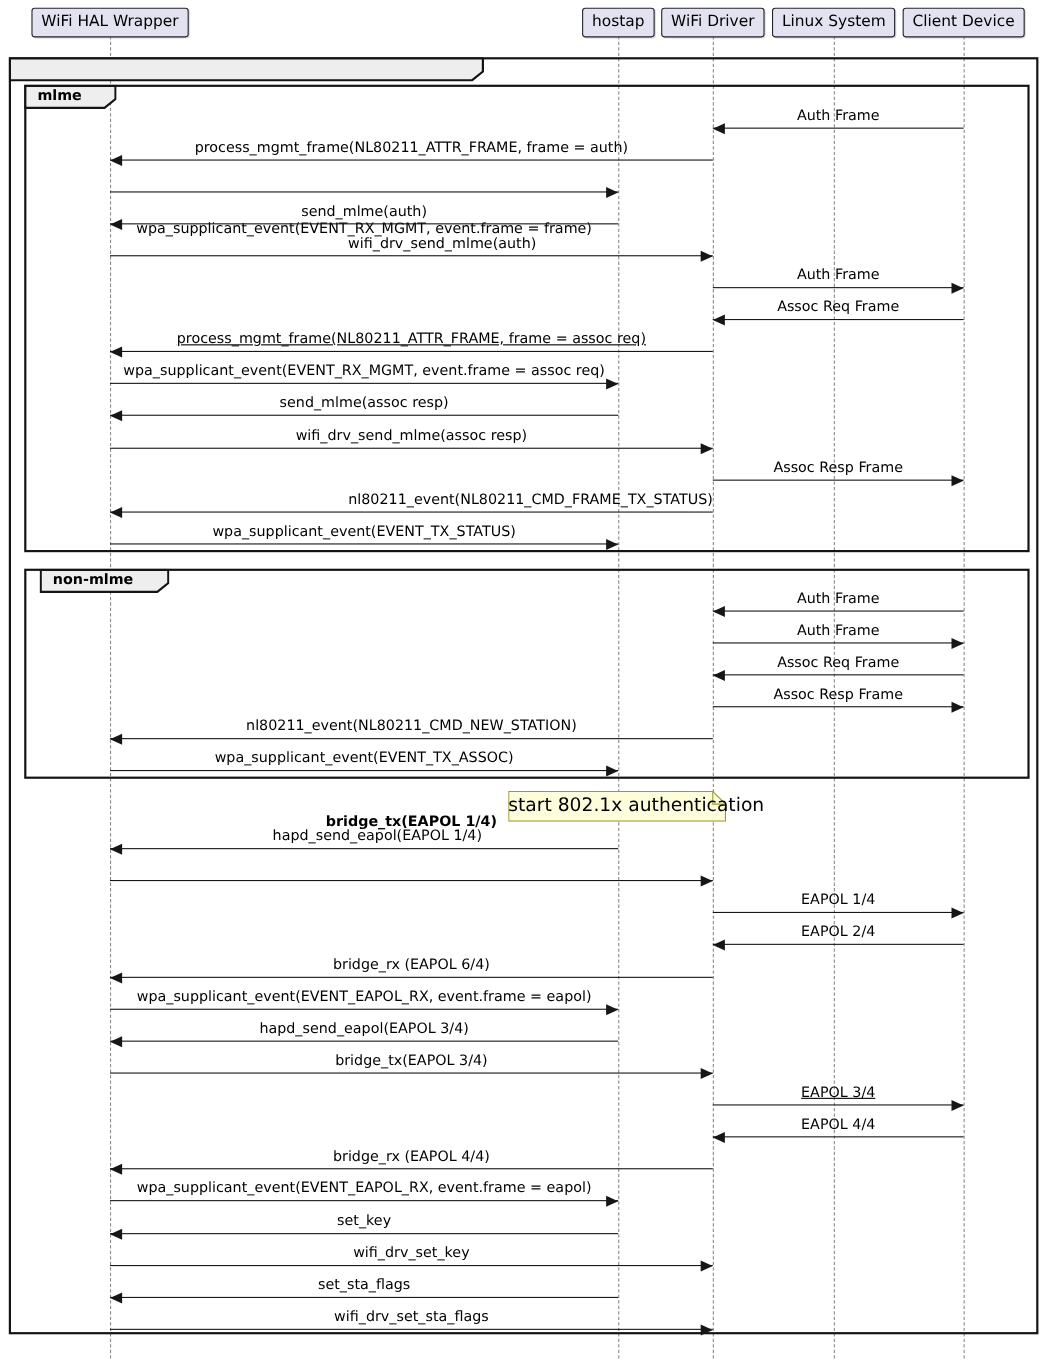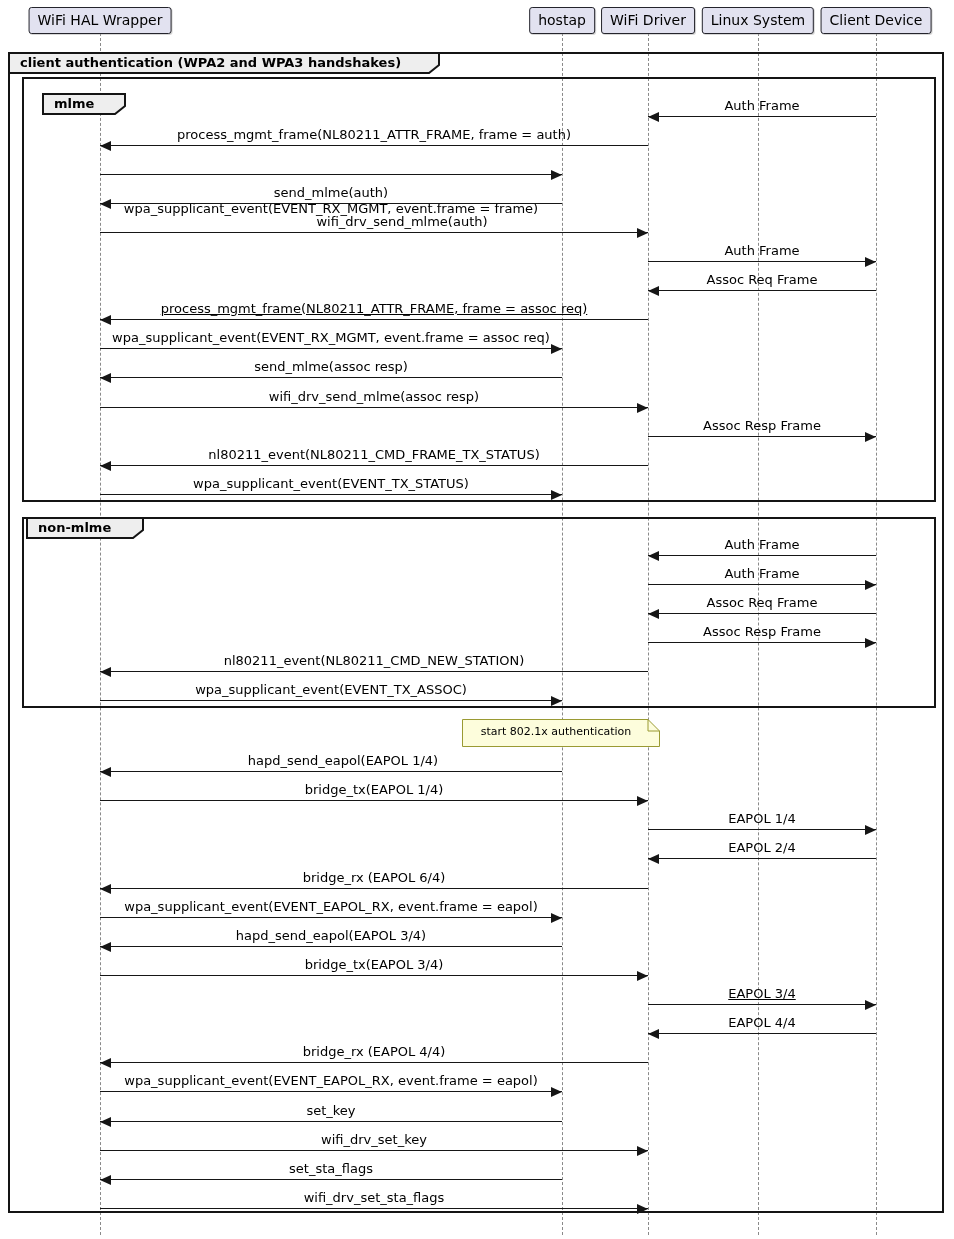--- a/index.html
+++ b/index.html
@@ -24,49 +24,48 @@
   .msg-label {
     position:absolute; font-size:13px; line-height:15px; text-align:center;
     white-space:nowrap;
   }
   .arrowhead { position:absolute; width:0; height:0; border-style:solid; }
   .arrowhead.right { border-width:5px 0 5px 11px; border-color:transparent transparent transparent #161616; }
   .arrowhead.left  { border-width:5px 11px 5px 0; border-color:transparent #161616 transparent transparent; }
   .note { position:absolute; }
   .note .note-label {
     position:absolute; left:0; right:10px; top:5px; text-align:center;
-    font-size:11px; line-height:16px; white-space:nowrap;
+    font-size:17px; line-height:16px; white-space:nowrap;
   }
   svg { display:block; }
 </style>
 </head>
 <body>
 
 <div id="diagram">
     <div class="lifeline" style="left: 99.5px; top: 33px; height: 1202px; z-index: 1;"></div>
     <div class="lifeline" style="left: 561.5px; top: 33px; height: 1202px; z-index: 1;"></div>
     <div class="lifeline" style="left: 647.5px; top: 33px; height: 1202px; z-index: 1;"></div>
     <div class="lifeline" style="left: 757.5px; top: 33px; height: 1202px; z-index: 1;"></div>
     <div class="lifeline" style="left: 875.5px; top: 33px; height: 1202px; z-index: 1;"></div>
     <div class="frame" style="left: 8px; top: 52px; width: 932px; height: 1157px; z-index: 2;"></div>
     <div class="frame-tab" style="left: 8px; top: 52px; width: 432px; height: 22px; z-index: 3;">
       <svg width="432" height="22">
         <path d="M1,21 L1,1 L431,1 L431,13 L421,21 Z" fill="#EEEEEE" stroke="#141414" stroke-width="2"></path>
       </svg>
-      <span class="tab-label">client authentication (WPA2 and WPA3 handshakes)</span>
     </div>
     <div class="frame" style="left: 22px; top: 77px; width: 910px; height: 421px; z-index: 2;"></div>
-    <div class="frame-tab" style="left: 22px; top: 93px; width: 84px; height: 30px; z-index: 3; margin-left: 20px;">
+    <div class="frame-tab" style="left: 22px; top: 77px; width: 84px; height: 30px; z-index: 3;">
       <svg width="84" height="22">
         <path d="M1,21 L1,1 L83,1 L83,13 L73,21 Z" fill="#EEEEEE" stroke="#141414" stroke-width="2"></path>
       </svg>
       <span class="tab-label">mlme</span>
     </div>
     <div class="frame" style="left: 22px; top: 517px; width: 910px; height: 187px; z-index: 2;"></div>
-    <div class="frame-tab" style="left: 26px; top: 517px; width: 118px; height: 38px; z-index: 3;">
+    <div class="frame-tab" style="left: 36px; top: 517px; width: 118px; height: 38px; z-index: 3;">
       <svg width="118" height="22">
         <path d="M1,21 L1,1 L117,1 L117,13 L107,21 Z" fill="#EEEEEE" stroke="#141414" stroke-width="2"></path>
       </svg>
       <span class="tab-label">non-mlme</span>
     </div>
     <div style="position: absolute; left: 0px; top: 0px; z-index: 4;">
       <div class="msg-line" style="left: 648px; top: 116px; width: 228px;"></div>
       <div class="arrowhead left" style="left: 648px; top: 111.7px;"></div>
       <div class="msg-label" style="left: 648px; top: 98px; width: 228px;">Auth Frame</div>
     </div>
@@ -121,21 +120,21 @@
       <div class="msg-label" style="left: 100px; top: 389px; width: 548px;">wifi_drv_send_mlme(assoc resp)</div>
     </div>
     <div style="position: absolute; left: 0px; top: 0px; z-index: 4;">
       <div class="msg-line" style="left: 648px; top: 436px; width: 228px;"></div>
       <div class="arrowhead right" style="left: 865px; top: 431.7px;"></div>
       <div class="msg-label" style="left: 648px; top: 418px; width: 228px;">Assoc Resp Frame</div>
     </div>
     <div style="position: absolute; left: 0px; top: 0px; z-index: 4;">
       <div class="msg-line" style="left: 100px; top: 465px; width: 548px;"></div>
       <div class="arrowhead left" style="left: 100px; top: 460.7px;"></div>
-      <div class="msg-label" style="left: 100px; top: 447px; width: 548px;">nl80211_event(NL80211_CMD_FRAME_TX_STATUS)</div>
+      <div class="msg-label" style="left: 100px; top: 447px; width: 548px; text-align: right;">nl80211_event(NL80211_CMD_FRAME_TX_STATUS)</div>
     </div>
     <div style="position: absolute; left: 0px; top: 0px; z-index: 4;">
       <div class="msg-line" style="left: 100px; top: 494px; width: 462px;"></div>
       <div class="arrowhead right" style="left: 551px; top: 489.7px;"></div>
       <div class="msg-label" style="left: 100px; top: 476px; width: 462px;">wpa_supplicant_event(EVENT_TX_STATUS)</div>
     </div>
     <div style="position: absolute; left: 0px; top: 0px; z-index: 4;">
       <div class="msg-line" style="left: 648px; top: 555px; width: 228px;"></div>
       <div class="arrowhead left" style="left: 648px; top: 550.7px;"></div>
       <div class="msg-label" style="left: 648px; top: 537px; width: 228px;">Auth Frame</div>
@@ -166,21 +165,21 @@
       <div class="msg-label" style="left: 100px; top: 682px; width: 462px;">wpa_supplicant_event(EVENT_TX_ASSOC)</div>
     </div>
     <div style="position: absolute; left: 0px; top: 0px; z-index: 4;">
       <div class="msg-line" style="left: 100px; top: 771px; width: 462px;"></div>
       <div class="arrowhead left" style="left: 100px; top: 766.7px;"></div>
       <div class="msg-label" style="left: 112px; top: 753px; width: 462px;">hapd_send_eapol(EAPOL 1/4)</div>
     </div>
     <div style="position: absolute; left: 0px; top: 0px; z-index: 4;">
       <div class="msg-line" style="left: 100px; top: 800px; width: 548px;"></div>
       <div class="arrowhead right" style="left: 637px; top: 795.7px;"></div>
-      <div class="msg-label" style="left: 100px; top: 782px; width: 548px;">bridge_tx(EAPOL 1/4)</div>
+      <div class="msg-label" style="left: 100px; top: 740px; width: 548px; font-weight: bold;">bridge_tx(EAPOL 1/4)</div>
     </div>
     <div style="position: absolute; left: 0px; top: 0px; z-index: 4;">
       <div class="msg-line" style="left: 648px; top: 829px; width: 228px;"></div>
       <div class="arrowhead right" style="left: 865px; top: 824.7px;"></div>
       <div class="msg-label" style="left: 648px; top: 811px; width: 228px;">EAPOL 1/4</div>
     </div>
     <div style="position: absolute; left: 0px; top: 0px; z-index: 4;">
       <div class="msg-line" style="left: 648px; top: 858px; width: 228px;"></div>
       <div class="arrowhead left" style="left: 648px; top: 853.7px;"></div>
       <div class="msg-label" style="left: 648px; top: 840px; width: 228px;">EAPOL 2/4</div>

